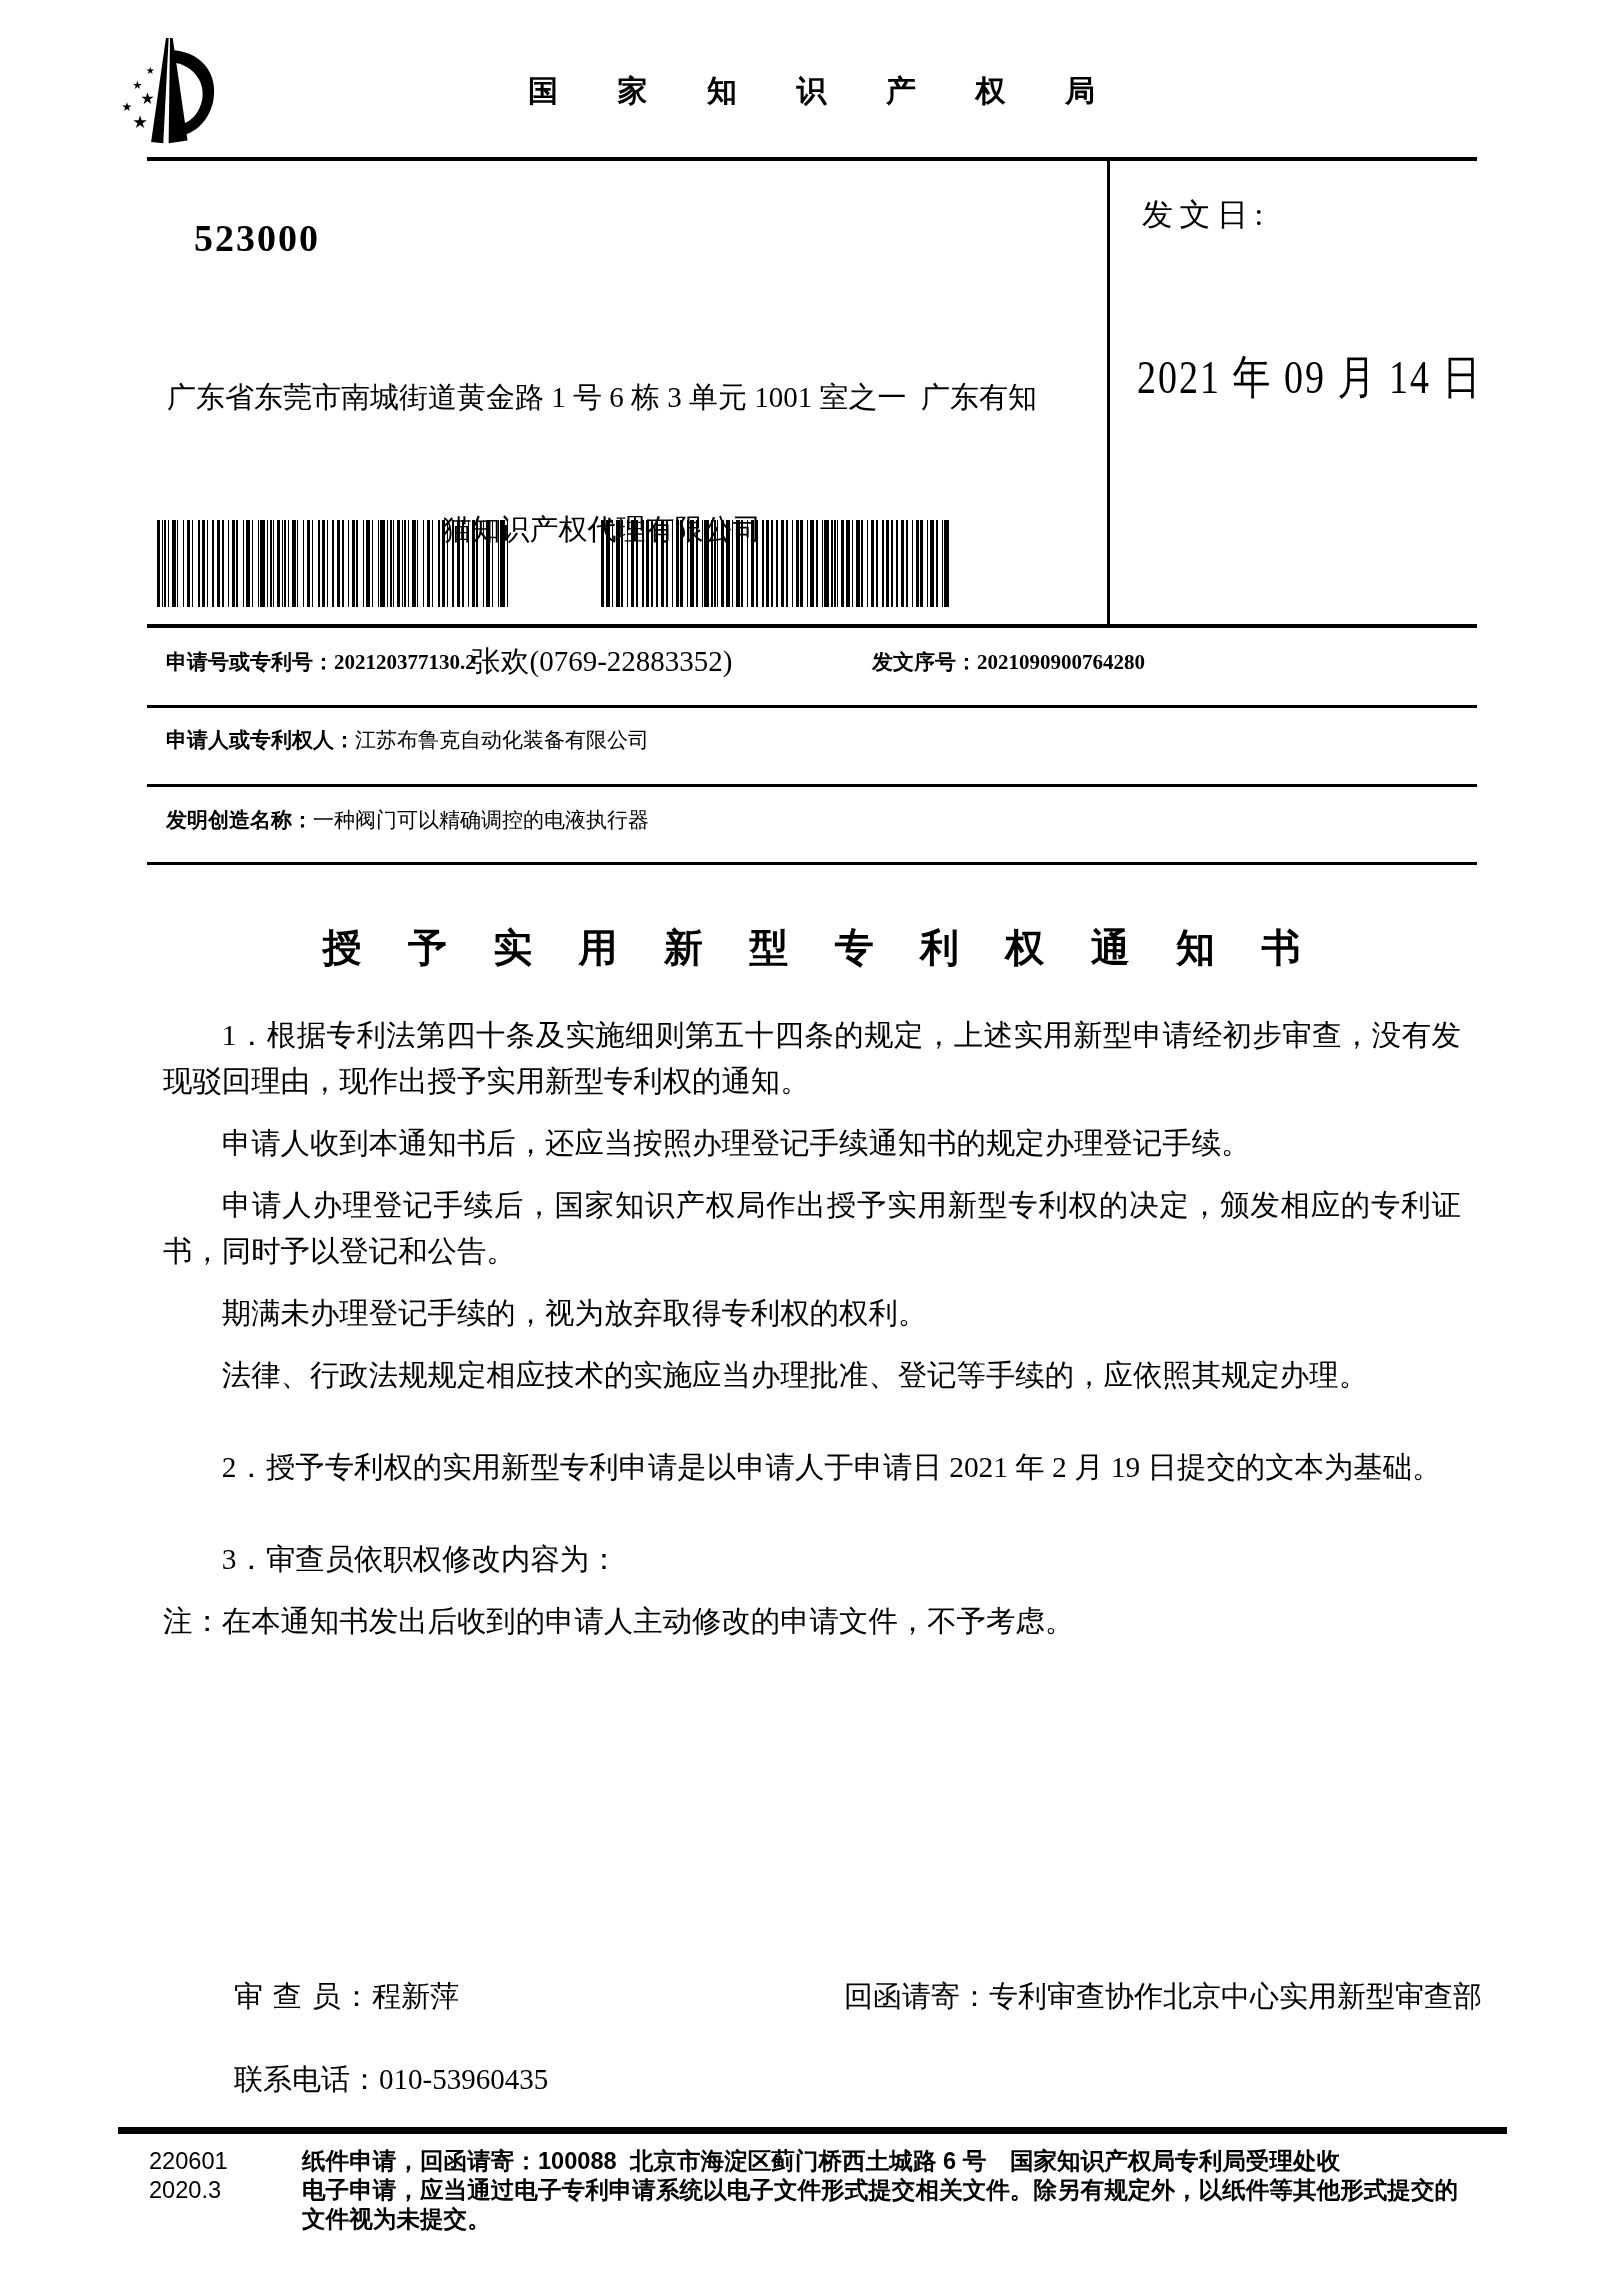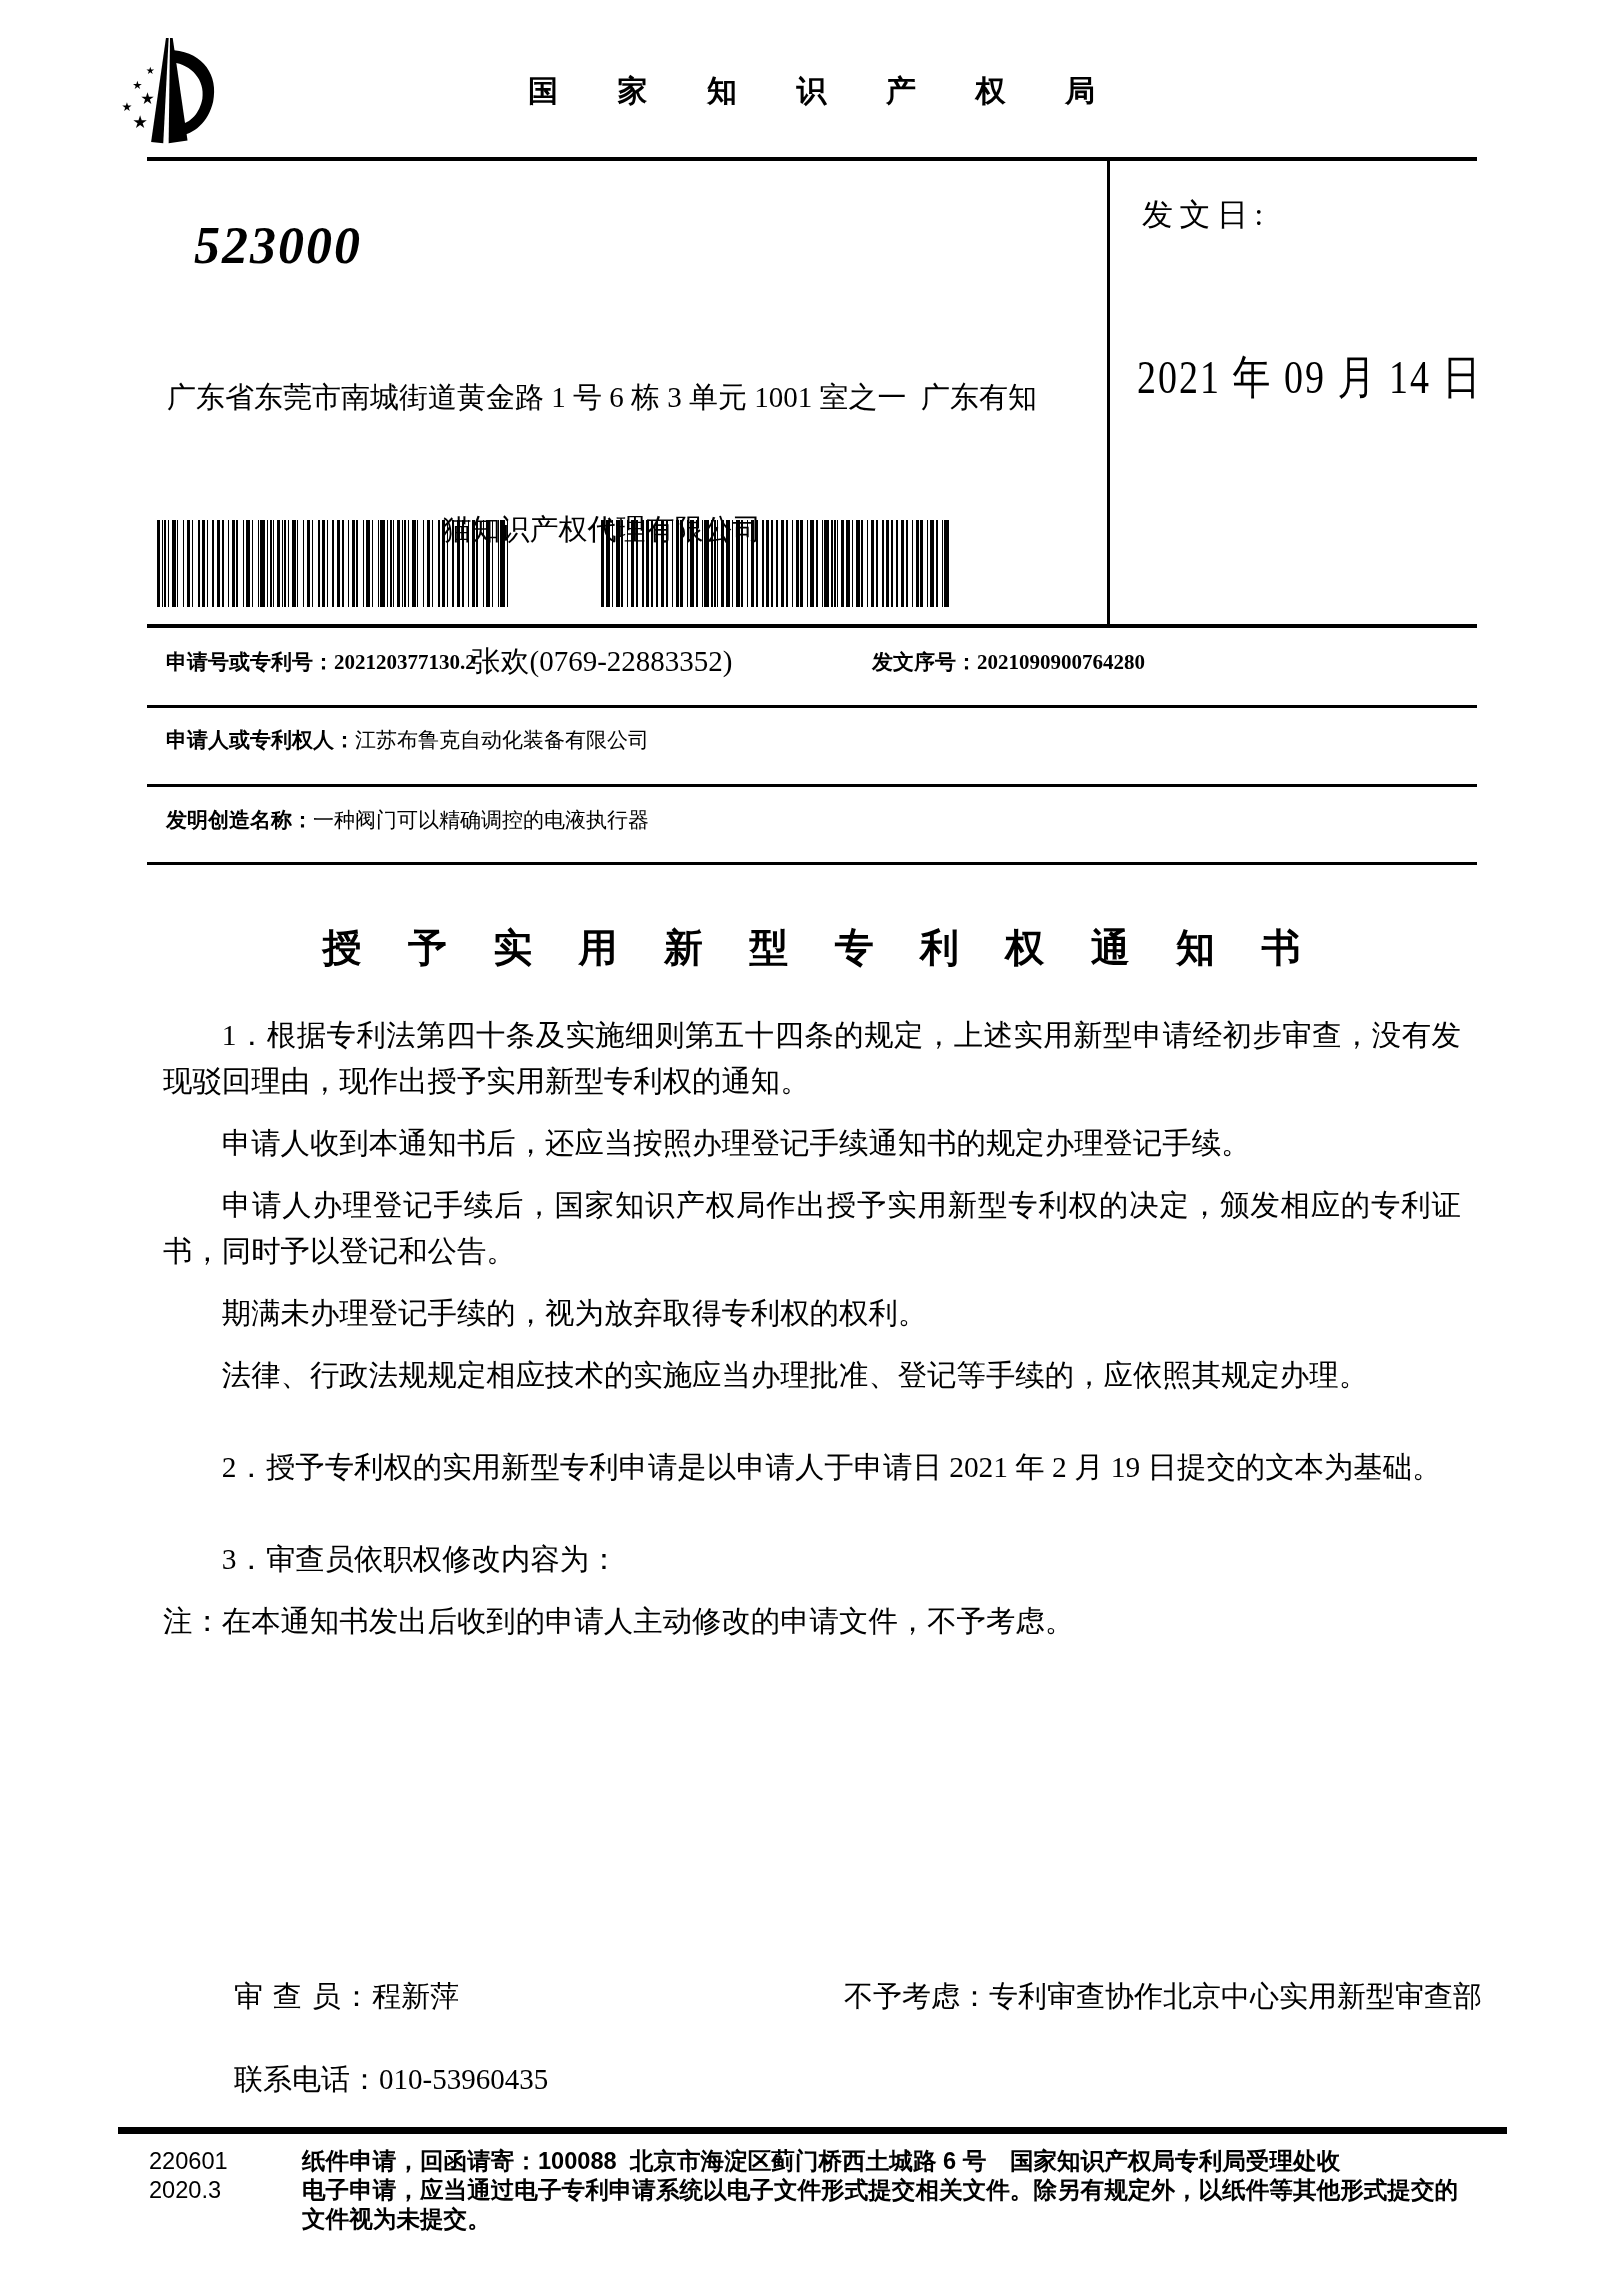--- a/index.html
+++ b/index.html
@@ -15,21 +15,21 @@
     font-family:"Liberation Serif", serif;
   }
   .rule{background:#000;}
   .rule-top{left:147px;top:157px;width:1330px;height:3.9px;}
   .rule-headerbox{left:147px;top:624px;width:1330px;height:3.9px;}
   .vline-datebox{left:1107px;top:157px;width:3.3px;height:471px;background:#000;}
   .rule-row1{left:147px;top:705px;width:1330px;height:2.6px;}
   .rule-row2{left:147px;top:784px;width:1330px;height:2.6px;}
   .rule-row3{left:147px;top:862px;width:1330px;height:2.6px;}
   
-  .postcode{left:194px;top:216px;font-size:52px;font-weight:bold;letter-spacing:2px;font-style:italic;}
+  .postcode{left:194px;top:216px;font-size:38px;font-weight:bold;letter-spacing:2px;}
   .addr-block{left:167px;top:287px;width:870px;text-align:center;font-size:29px;line-height:44px;white-space:pre-wrap;}
   
   .dispatch-label{left:1142px;top:194px;font-size:31px;letter-spacing:6.5px;}
   .dispatch-date{
     left:1137px;top:347px;font-size:38px;letter-spacing:2px;
     transform:scaleY(1.22);transform-origin:top left;font-family:"Liberation Serif", serif;
   }
   
   .barcode{top:520px;height:87px;
     background-image:
@@ -139,21 +139,21 @@
     <p class="indent">法律、行政法规规定相应技术的实施应当办理批准、登记等手续的，应依照其规定办理。</p>
     <p class="indent gap-before">2．授予专利权的实用新型专利申请是以申请人于申请日 2021 年 2 月 19 日提交的文本为基础。</p>
     <p class="indent gap-before">3．审查员依职权修改内容为：</p>
     <p>注：在本通知书发出后收到的申请人主动修改的申请文件，不予考虑。</p>
   </div>
 
   <div class="abs sig-row sig-examiner">
     <span class="sig-label-spaced">审 查 员：</span><span>程新萍</span>
   </div>
   <div class="abs sig-row sig-dept">
-    <span>不予考虑：</span><span>专利审查协作北京中心实用新型审查部</span>
+    <span>回函请寄：</span><span>专利审查协作北京中心实用新型审查部</span>
   </div>
   <div class="abs sig-row sig-phone">
     <span>联系电话：</span><span>010-53960435</span>
   </div>
 
   <div class="abs footer-bar"></div>
   <div class="abs footer footer-code1">220601</div>
   <div class="abs footer footer-code2">2020.3</div>
   <div class="abs footer footer-line footer-line1">纸件申请，回函请寄：100088  北京市海淀区蓟门桥西土城路 6 号　国家知识产权局专利局受理处收</div>
   <div class="abs footer footer-line footer-line2">电子申请，应当通过电子专利申请系统以电子文件形式提交相关文件。除另有规定外，以纸件等其他形式提交的</div>

